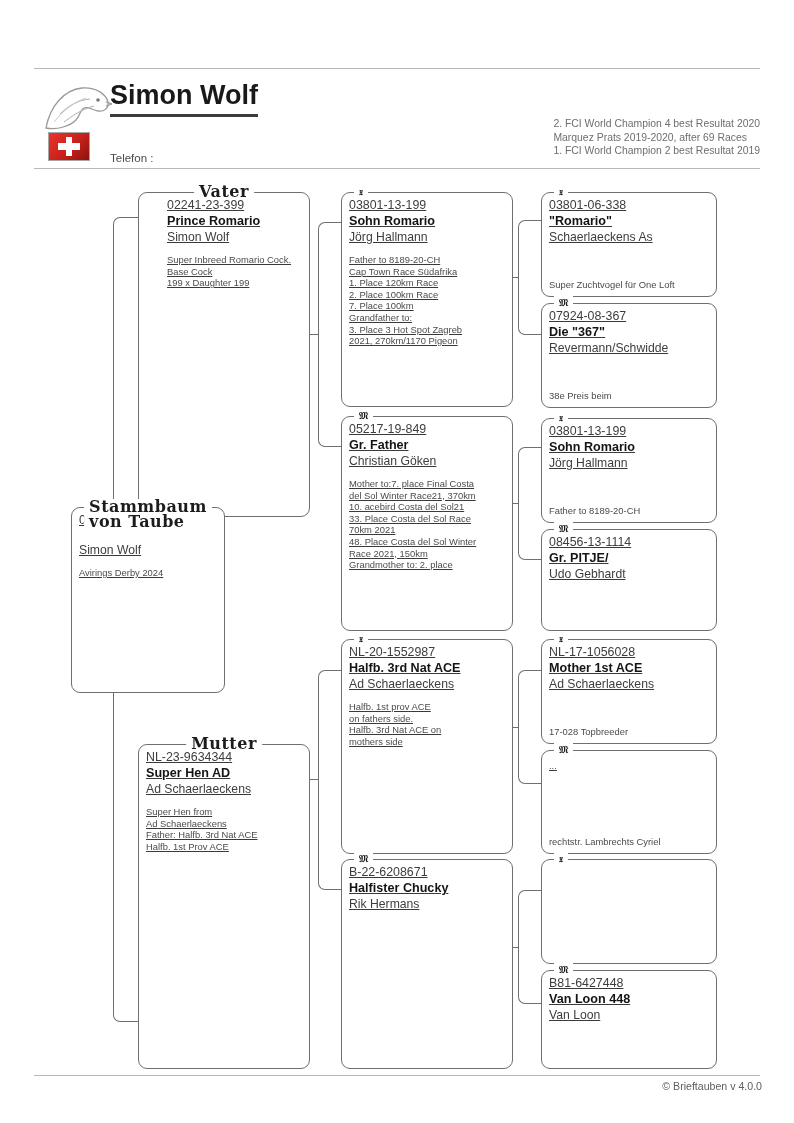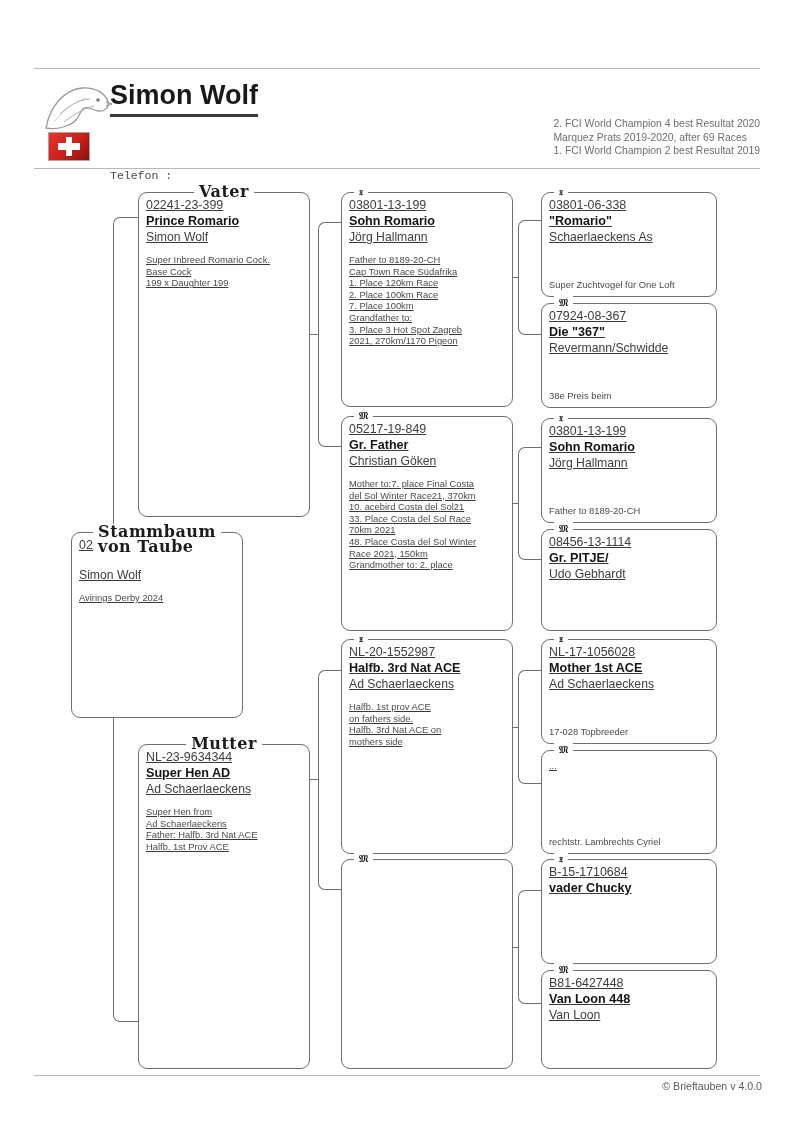--- a/index.html
+++ b/index.html
@@ -20,21 +20,21 @@
 
   .logo-bird{position:absolute;left:40px;top:56px;width:72px;height:60px;}
   .flag{position:absolute;left:48px;top:110px;width:40px;height:27px;
         background:linear-gradient(135deg,#e8352c 0%,#c7201a 55%,#8d1410 100%);
         border:1px solid #a6a6a6;}
   .flag .cross-v{position:absolute;left:17px;top:4px;width:6px;height:19px;background:#fff;}
   .flag .cross-h{position:absolute;left:9px;top:10px;width:22px;height:7px;background:#fff;}
 
   .owner-name{position:absolute;left:110px;top:58px;font-size:27px;font-weight:bold;
     color:#191919;letter-spacing:0px;border-bottom:3px solid #3b3b3b;padding-bottom:3px;}
-  .telefon{position:absolute;left:110px;top:147px;font-size:11.5px;color:#4a4a4a;font-family:Liberation Mono, monospace;}
+  .telefon{position:absolute;left:110px;top:130px;font-size:11.5px;color:#4a4a4a;}
 
   .hdr-right{position:absolute;right:34px;top:95px;text-align:left;font-size:10.4px;
     line-height:13.6px;color:#6e6e6e;}
 
   
   .box{position:absolute;border:1.4px solid #6f6f6f;border-radius:9px;background:#fff;
        box-sizing:border-box;}
   .box .legend{position:absolute;top:-9px;background:#fff;padding:0 5px;
        font-family:"DejaVu Serif", serif;font-weight:bold;color:#1c1c1c;line-height:15px;}
   .legend.gothic{font-size:16px;left:50%;transform:translateX(-50%);letter-spacing:0.5px;}
@@ -102,33 +102,33 @@
 
   <div class="brk" style="left:518px;top:425px;width:24px;height:113px;"></div>
   <div class="stub" style="left:505px;top:481px;width:14px;"></div>
 
   <div class="brk" style="left:518px;top:648px;width:24px;height:114px;"></div>
   <div class="stub" style="left:505px;top:705px;width:14px;"></div>
 
   <div class="brk" style="left:518px;top:868px;width:24px;height:114px;"></div>
   <div class="stub" style="left:505px;top:925px;width:14px;"></div>
 
-  <div class="box" style="left:138px;top:170px;width:172px;height:325px;">
+  <div class="box" style="left:138px;top:170px;width:172px;height:325px;padding-left:21px;">
     <div class="legend gothic">Vater</div>
     <div class="bx-inner">
       <div class="ring">02241-23-399</div>
       <div class="pname">Prince Romario</div>
       <div class="breeder">Simon Wolf</div>
       <div class="notes">Super Inbreed Romario Cock.
 Base Cock
 199 x Daughter 199</div>
     </div>
   </div>
 
-  <div class="box" style="left:71px;top:510px;width:172px;height:186px;">
+  <div class="box" style="left:71px;top:485px;width:154px;height:186px;">
     <div class="legend gothic">Stammbaum von Taube</div>
     <div class="bx-inner">
       <div class="ring">02241-24-311</div>
       <div class="breeder" style="margin-top:14px;">Simon Wolf</div>
       <div class="notes">Avirings Derby 2024</div>
     </div>
   </div>
 
   <div class="box" style="left:138px;top:722px;width:172px;height:325px;">
     <div class="legend gothic">Mutter</div>
@@ -185,20 +185,26 @@
       <div class="breeder">Ad Schaerlaeckens</div>
       <div class="notes">Halfb. 1st prov ACE
 on fathers side.
 Halfb. 3rd Nat ACE on
 mothers side</div>
     </div>
   </div>
 
   <div class="box" style="left:341px;top:837px;width:172px;height:210px;">
     <div class="legend sym">𝔐</div>
+    <div class="bx-inner">
+      <div class="ring">B-22-6208671</div>
+      <div class="pname">Halfister Chucky</div>
+      <div class="breeder">Rik Hermans</div>
+      <div class="notes"></div>
+    </div>
   </div>
 
   <div class="box" style="left:541px;top:170px;width:176px;height:105px;">
     <div class="legend sym">𝔵</div>
     <div class="bx-inner">
       <div class="ring">03801-06-338</div>
       <div class="pname">"Romario"</div>
       <div class="breeder">Schaerlaeckens As</div>
     </div>
     <div class="notes-bottom">Super Zuchtvogel für One Loft</div>
@@ -247,25 +253,20 @@
   <div class="box" style="left:541px;top:728px;width:176px;height:104px;">
     <div class="legend sym">𝔐</div>
     <div class="bx-inner">
       <div class="notes" style="margin-top:4px;">...</div>
     </div>
     <div class="notes-bottom">rechtstr. Lambrechts Cyriel</div>
   </div>
 
   <div class="box" style="left:541px;top:837px;width:176px;height:105px;">
     <div class="legend sym">𝔵</div>
-    <div class="bx-inner">
-      <div class="ring">B-15-1710684</div>
-      <div class="pname">vader Chucky</div>
-      <div class="breeder"></div>
-    </div>
     <div class="notes-bottom"></div>
   </div>
 
   <div class="box" style="left:541px;top:948px;width:176px;height:99px;">
     <div class="legend sym">𝔐</div>
     <div class="bx-inner">
       <div class="ring">B81-6427448</div>
       <div class="pname">Van Loon 448</div>
       <div class="breeder">Van Loon</div>
     </div>

